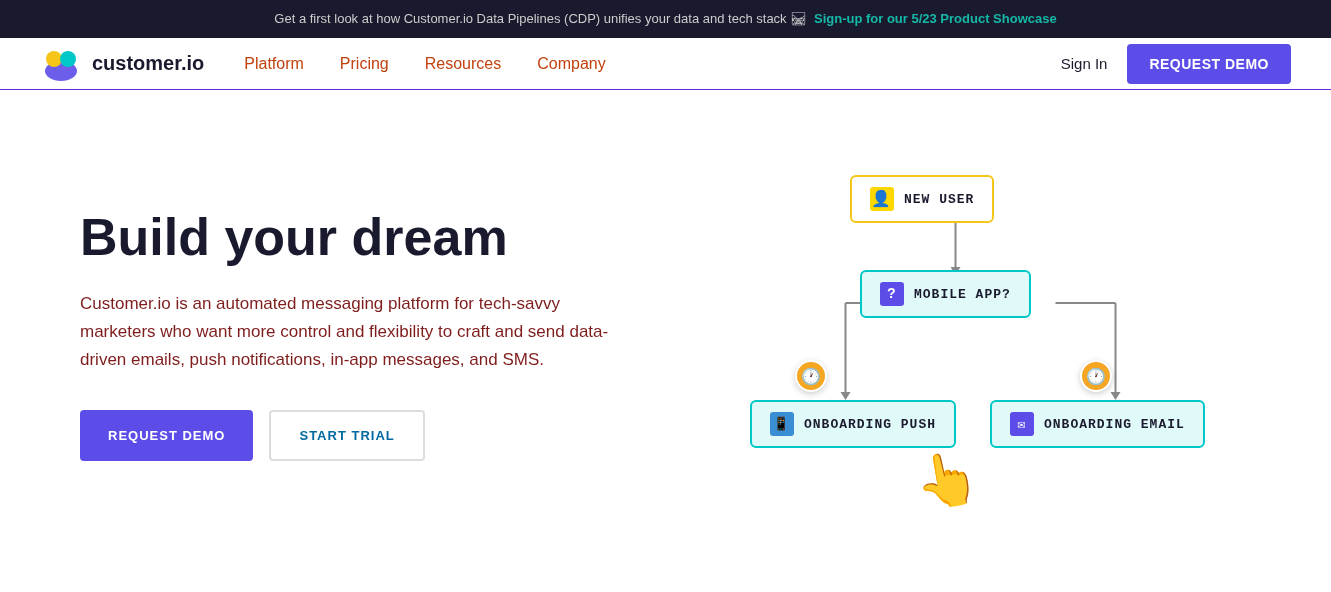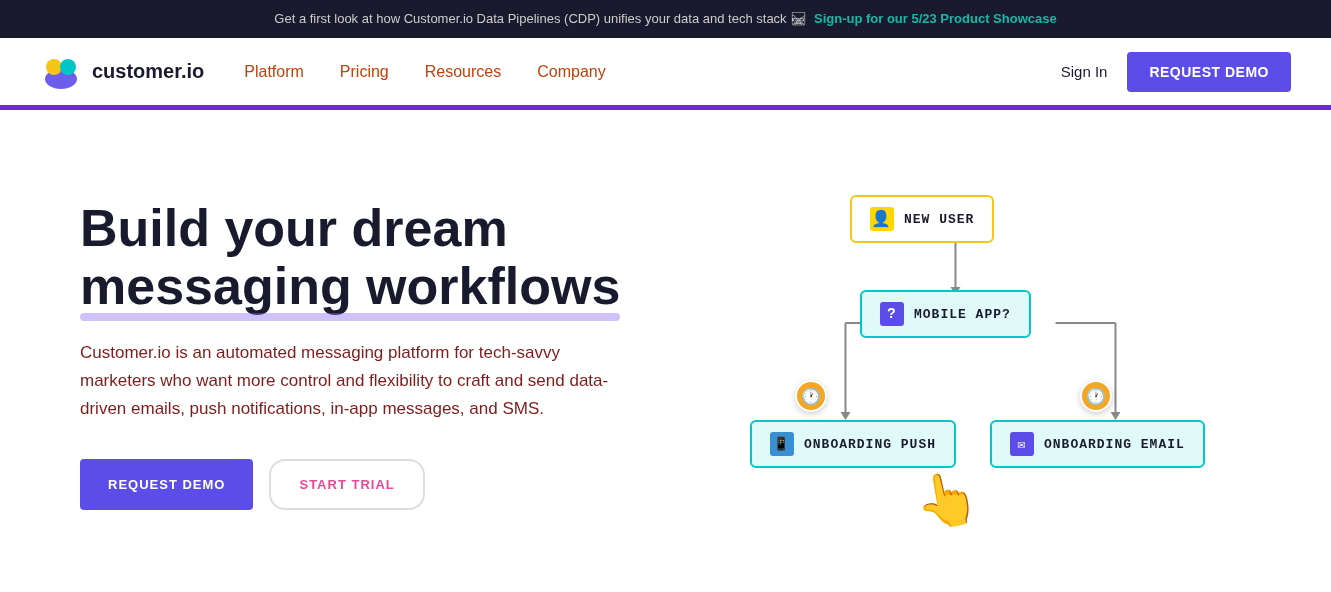--- a/index.html
+++ b/index.html
@@ -14,22 +14,22 @@
       font-size: 13px;
       line-height: 1.4;
     }
     .top-banner a { color: #14b8a6; font-weight: 700; text-decoration: none; }
 
     
     .navbar {
       display: flex;
       align-items: center;
       padding: 0 40px;
-      height: 72px;
-      border-bottom: 5px solid #6d28d9;
+      height: 52px;
+      border-bottom: 1px solid #6d28d9;
       background: #fff;
     }
     .logo-area {
       display: flex;
       align-items: center;
       gap: 10px;
       margin-right: 40px;
       text-decoration: none;
     }
     .logo-icon {
@@ -134,28 +134,28 @@
       padding: 18px 28px;
       font-size: 13px;
       font-weight: 800;
       letter-spacing: 1px;
       cursor: pointer;
       border-radius: 4px;
       text-transform: uppercase;
     }
     .btn-secondary {
       background: #fff;
-      color: #ec4899;
+      color: #0369a1;
       border: 2px solid #ddd;
       padding: 16px 28px;
       font-size: 13px;
       font-weight: 800;
       letter-spacing: 1px;
       cursor: pointer;
-      border-radius: 16px;
+      border-radius: 4px;
       text-transform: uppercase;
     }
 
     
     .hero-illustration {
       flex: 1;
       position: relative;
       height: 360px;
       margin-left: 40px;
     }
@@ -290,21 +290,20 @@
   <div class="nav-right">
     <button class="sign-in-btn">Sign In</button>
     <button class="request-demo-btn">REQUEST DEMO</button>
   </div>
 </nav>
 
 <section class="hero">
   <div class="hero-content">
     <h1 class="hero-title">
       <span>Build your dream</span><br>
-      <span class="underline-word">messaging workflows</span>
     </h1>
     <p class="hero-desc">Customer.io is an automated messaging platform for tech-savvy marketers who want more control and flexibility to craft and send data-driven emails, push notifications, in-app messages, and SMS.</p>
     <div class="hero-buttons">
       <button class="btn-primary">REQUEST DEMO</button>
       <button class="btn-secondary">START TRIAL</button>
     </div>
   </div>
 
   <div class="hero-illustration">
     <div class="workflow">

